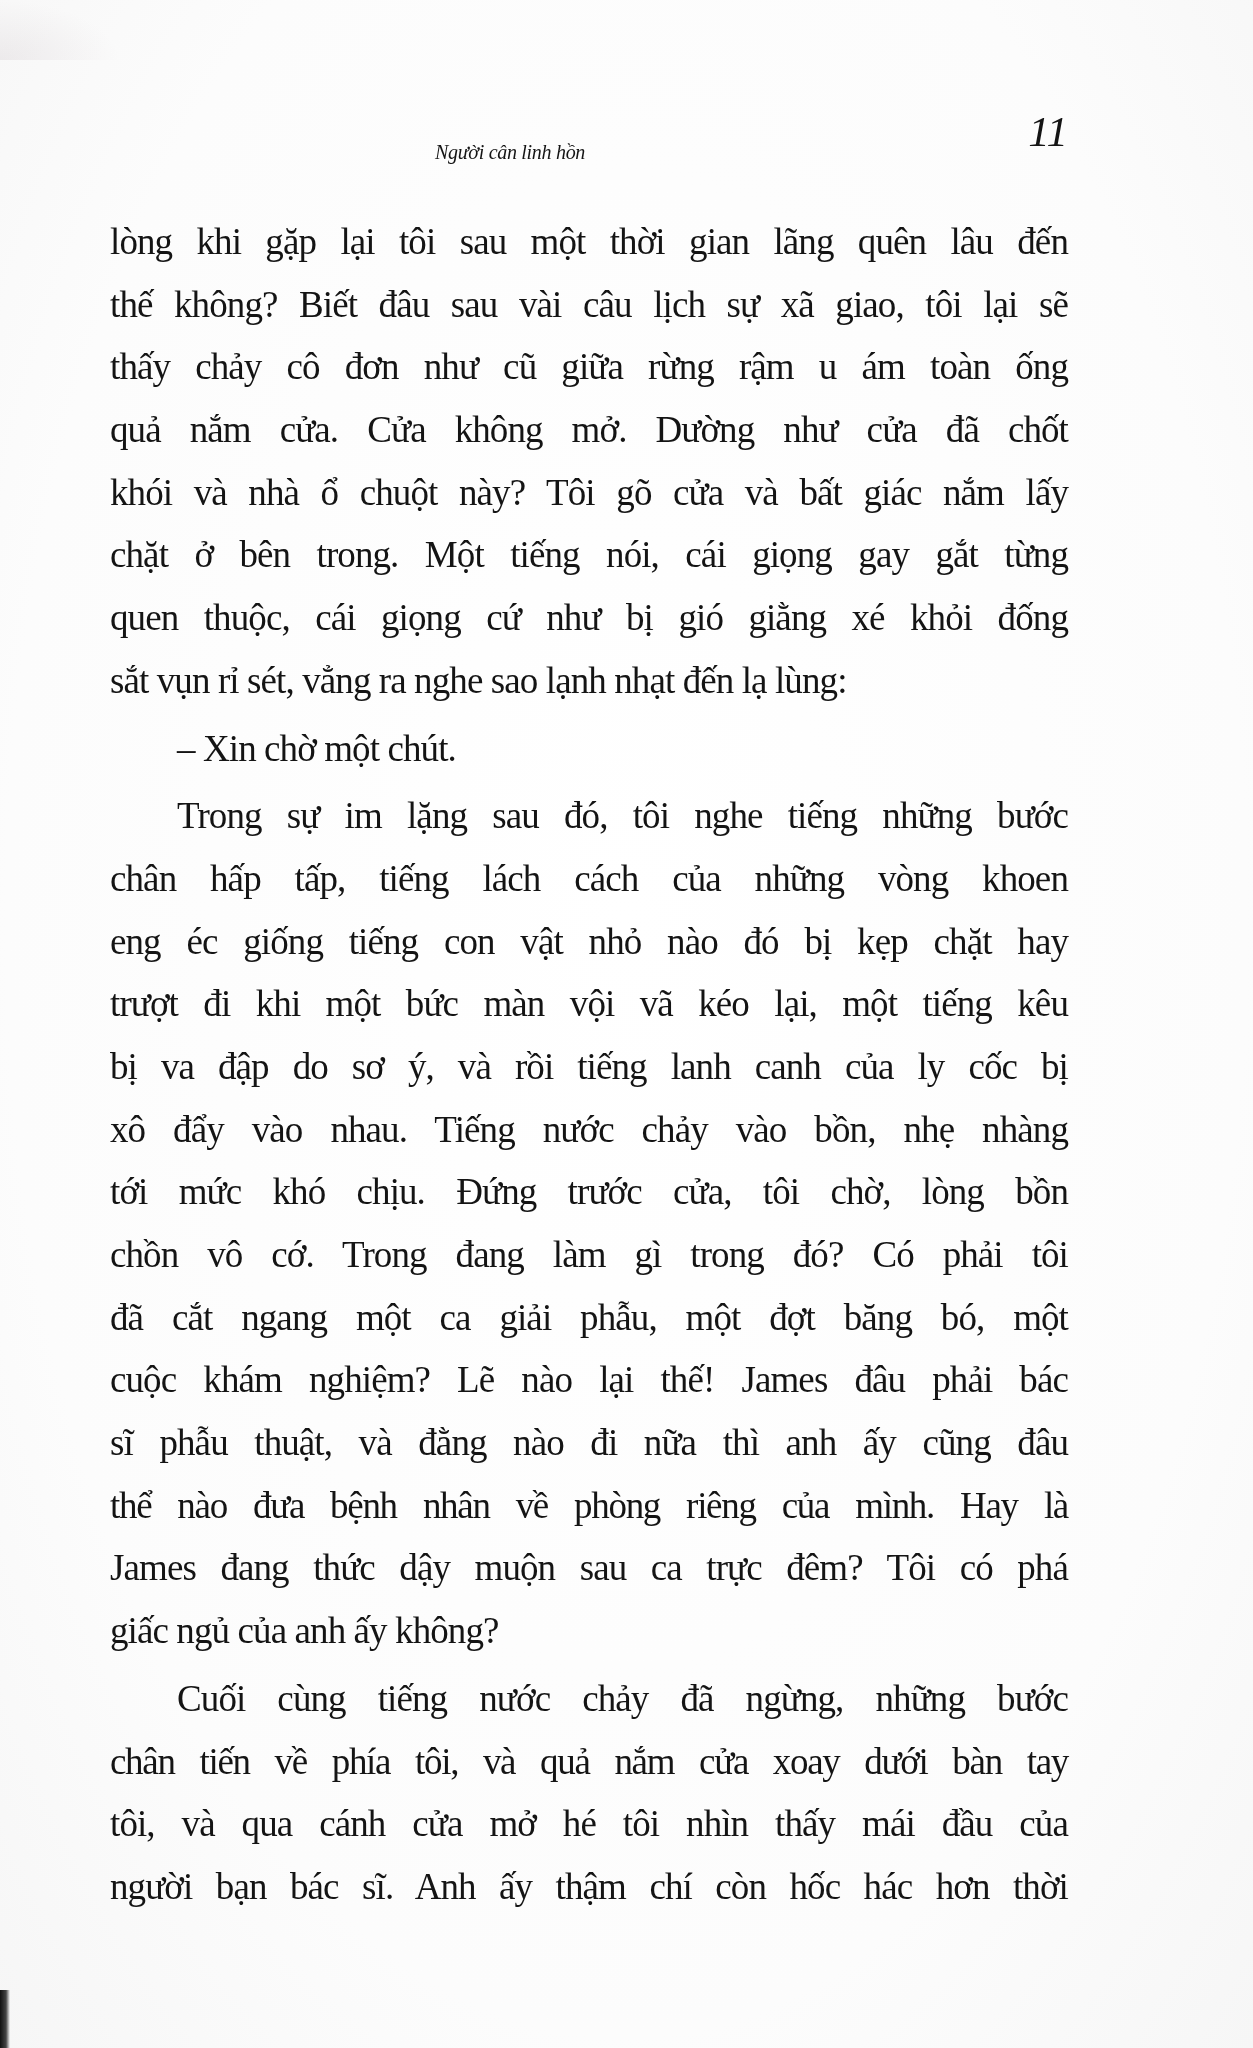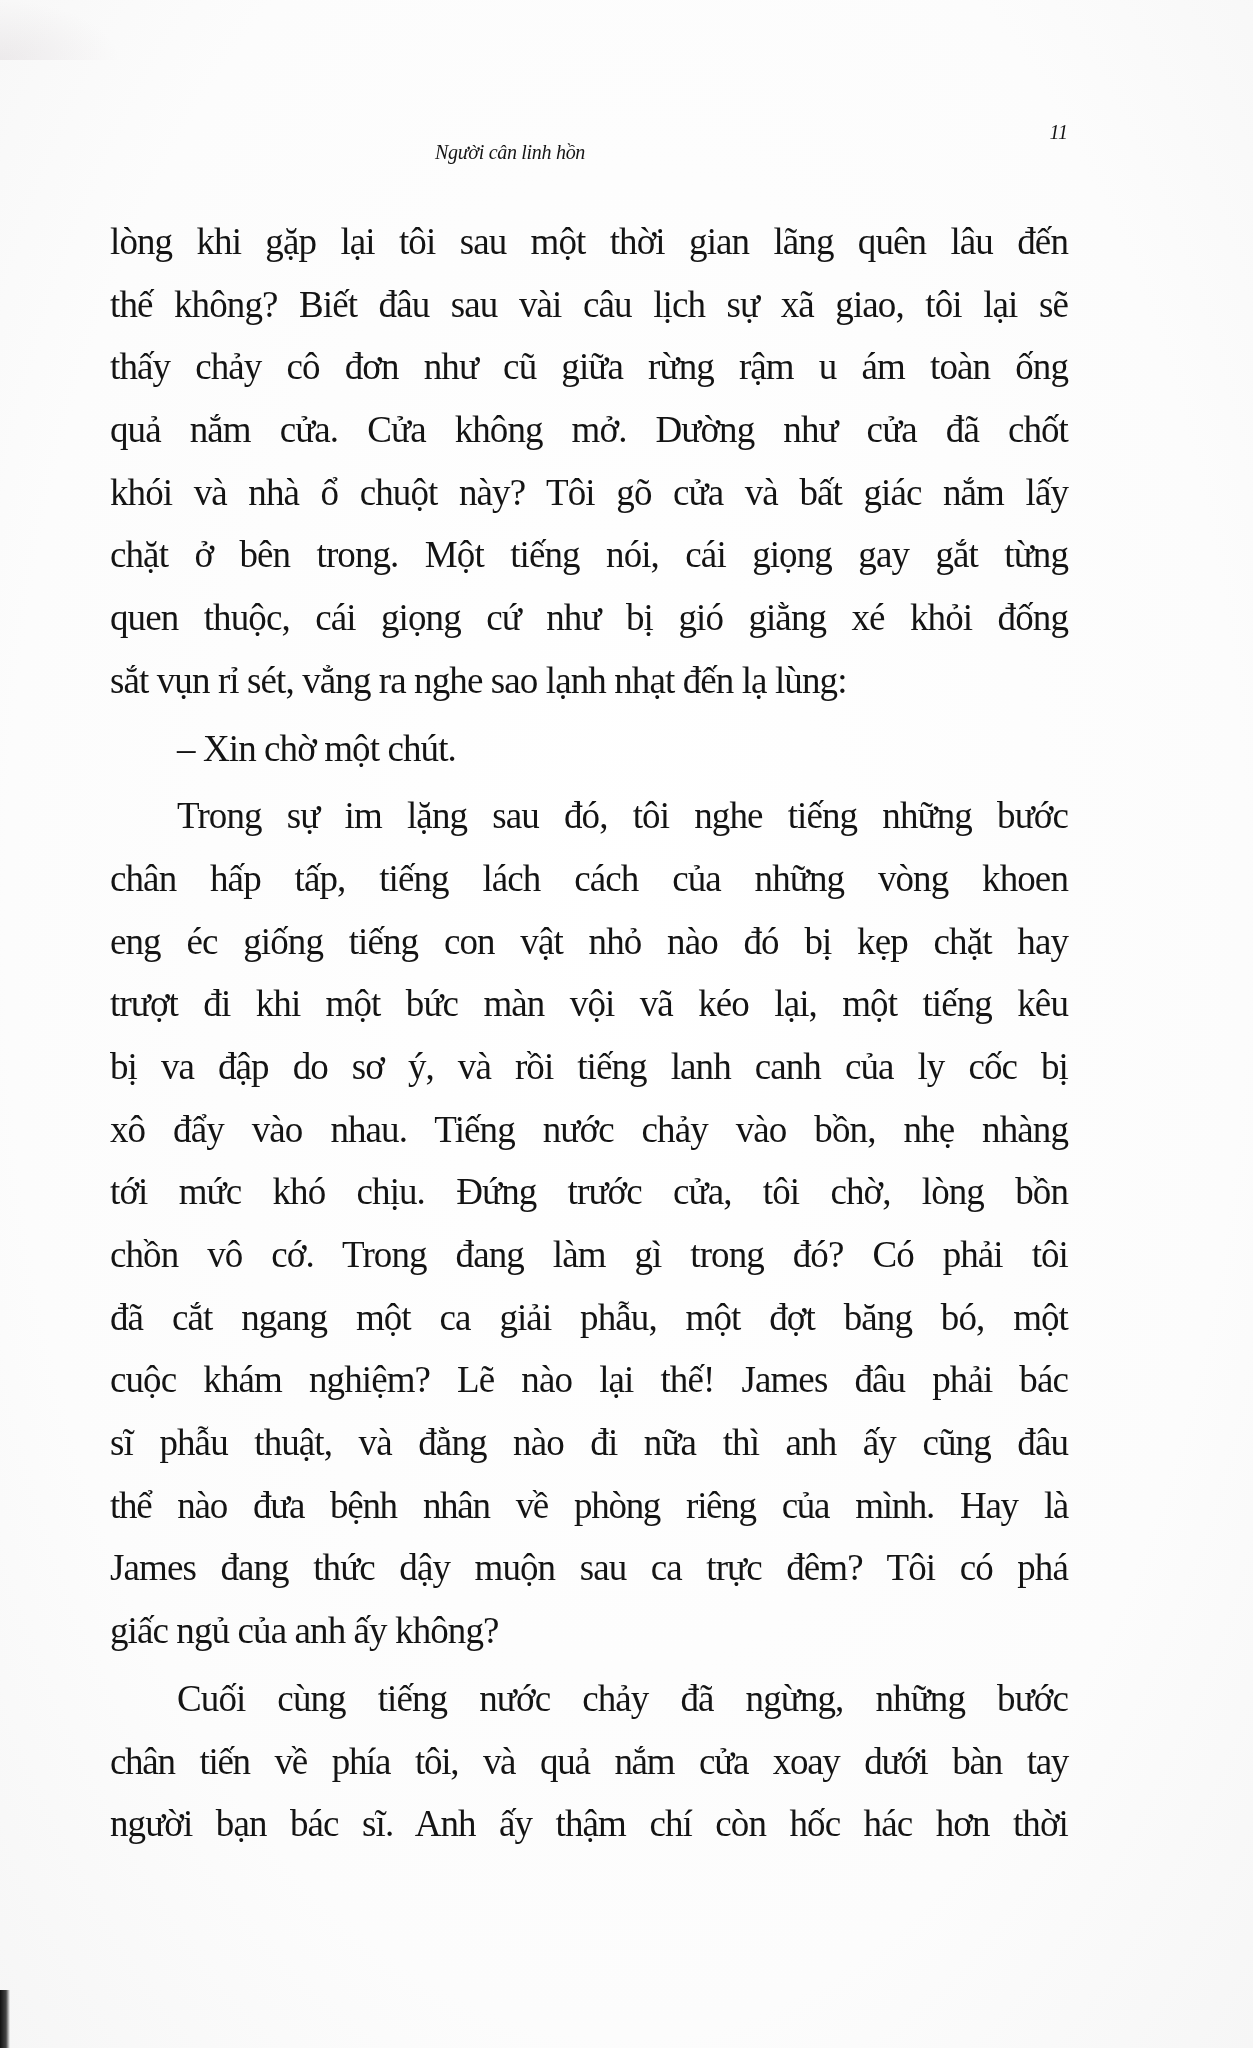--- a/index.html
+++ b/index.html
@@ -54,21 +54,21 @@
       line-height: 40px;
       letter-spacing: -0.3px;
       white-space: nowrap;
       margin-top: 20px;
     }
     .page-number {
       position: absolute;
       right: 0;
       top: 0;
       font-style: italic;
-      font-size: 20px;
+      font-size: 43px;
       line-height: 40px;
       white-space: nowrap;
     }
     .body-text {
       position: absolute;
       left: 110px;
       top: 211px;
       width: 958px;
     }
     .para {
@@ -151,17 +151,18 @@
       <span class="line"><span class="line-inner">cuộc khám nghiệm? Lẽ nào lại thế! James đâu phải bác</span></span>
       <span class="line"><span class="line-inner">sĩ phẫu thuật, và đằng nào đi nữa thì anh ấy cũng đâu</span></span>
       <span class="line squeeze"><span class="line-inner">thể nào đưa bệnh nhân về phòng riêng của mình. Hay là</span></span>
       <span class="line"><span class="line-inner">James đang thức dậy muộn sau ca trực đêm? Tôi có phá</span></span>
       <span class="line last"><span class="line-inner">giấc ngủ của anh ấy không?</span></span>
     </div>
 
     <div class="para">
       <span class="line indent"><span class="line-inner">Cuối cùng tiếng nước chảy đã ngừng, những bước</span></span>
       <span class="line squeeze"><span class="line-inner">chân tiến về phía tôi, và quả nắm cửa xoay dưới bàn tay</span></span>
+      <span class="line"><span class="line-inner">tôi, và qua cánh cửa mở hé tôi nhìn thấy mái đầu của</span></span>
       <span class="line"><span class="line-inner">người bạn bác sĩ. Anh ấy thậm chí còn hốc hác hơn thời</span></span>
     </div>
 
   </div>
 </div>
 
 </body></html>

